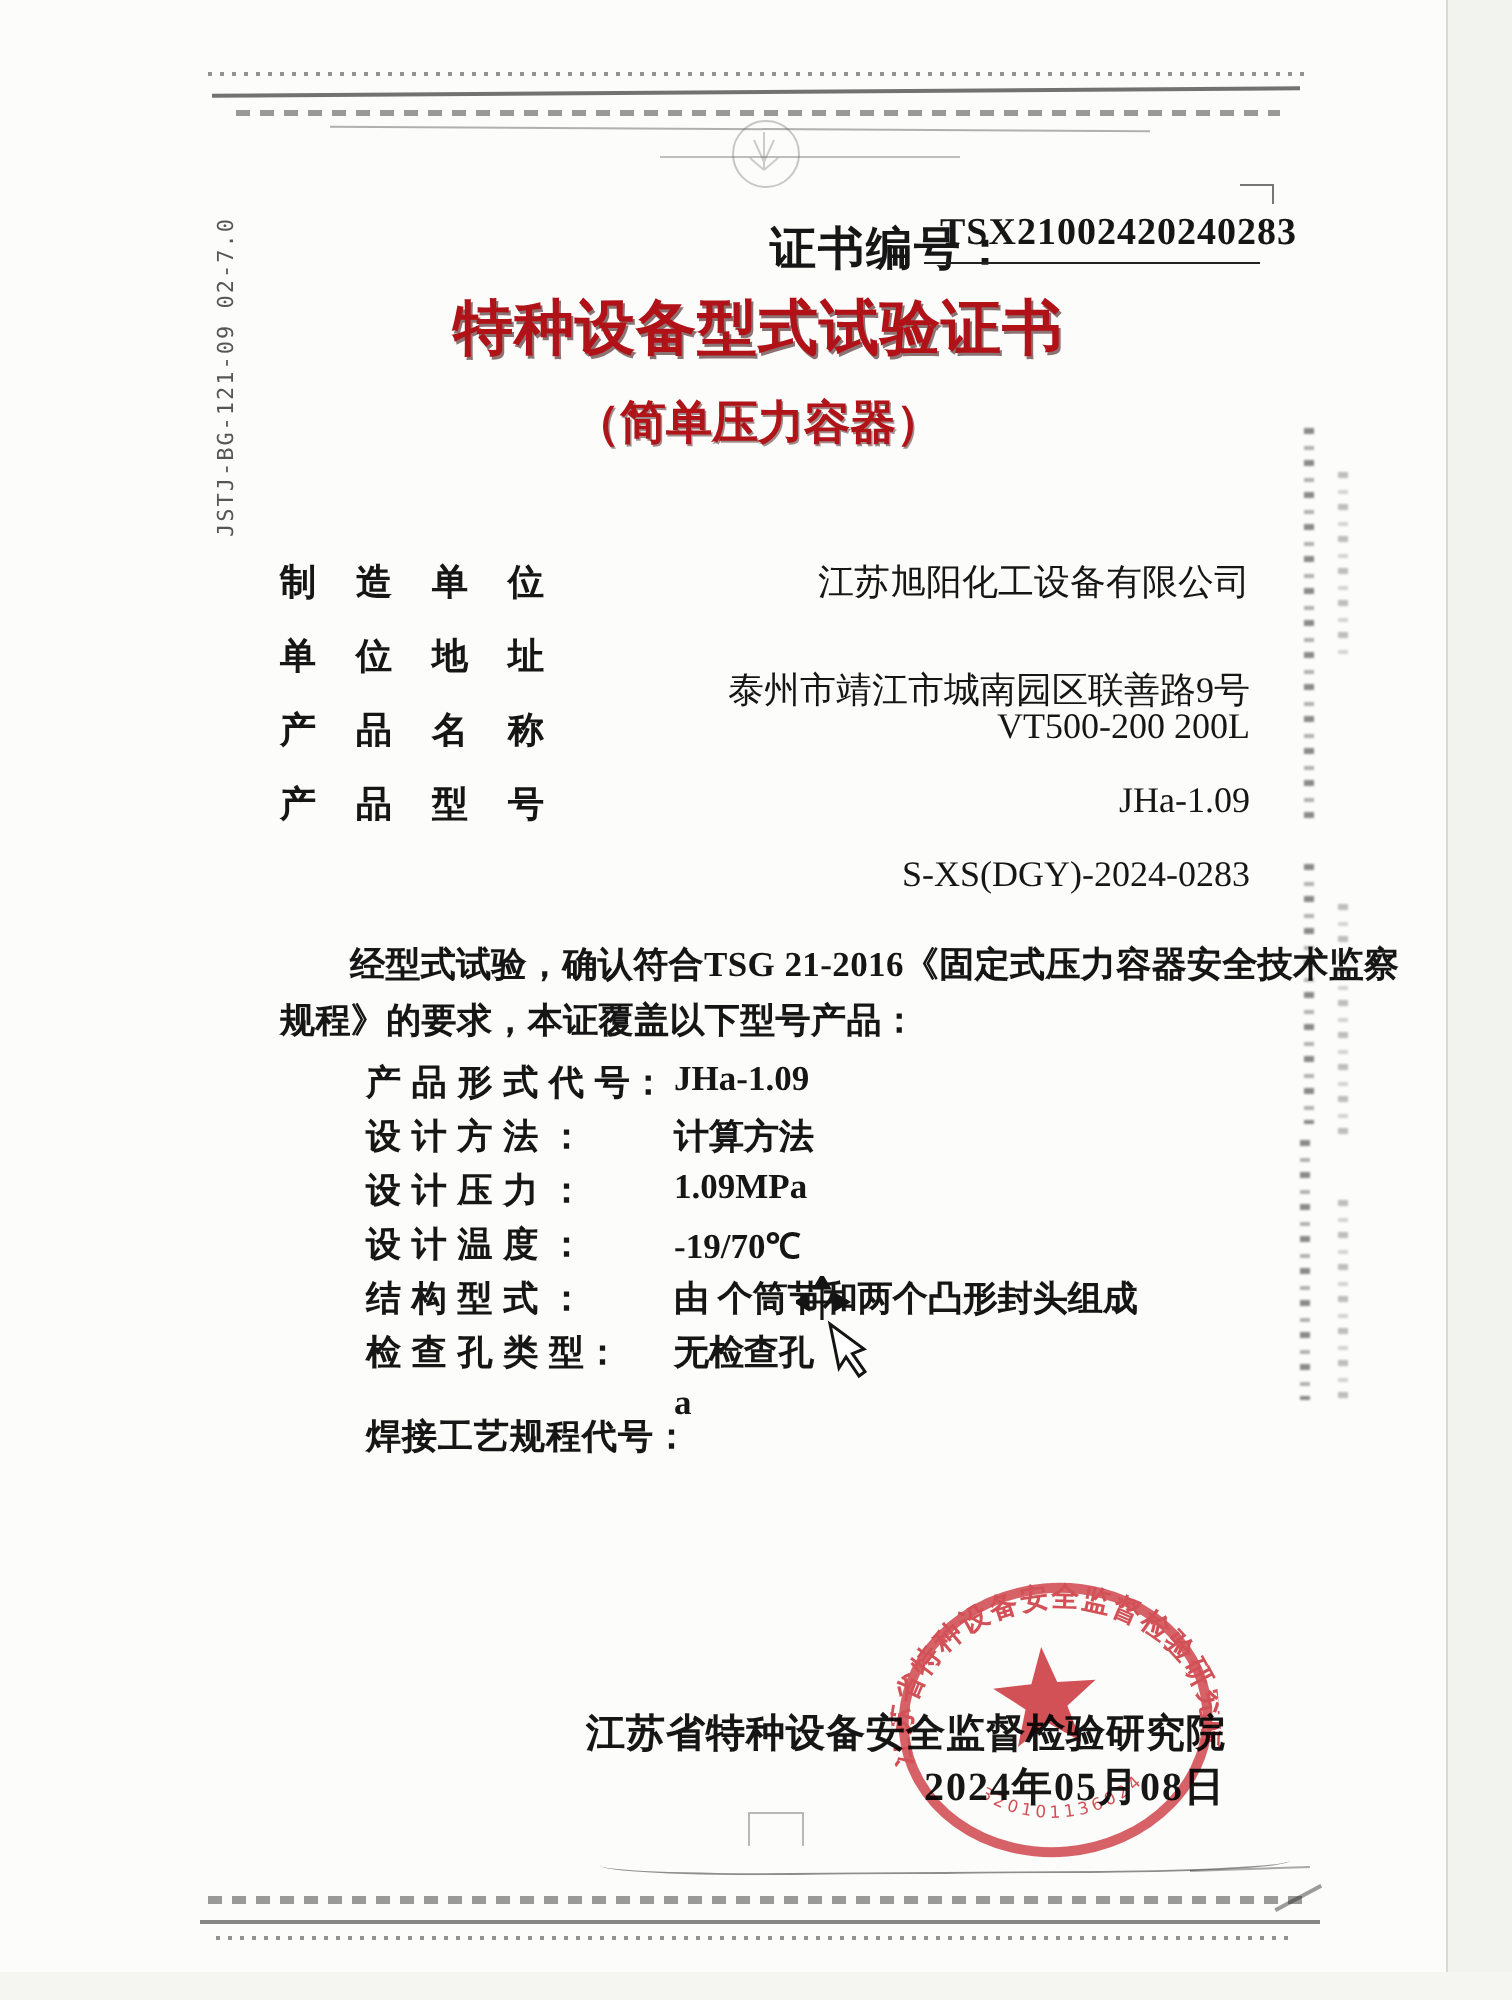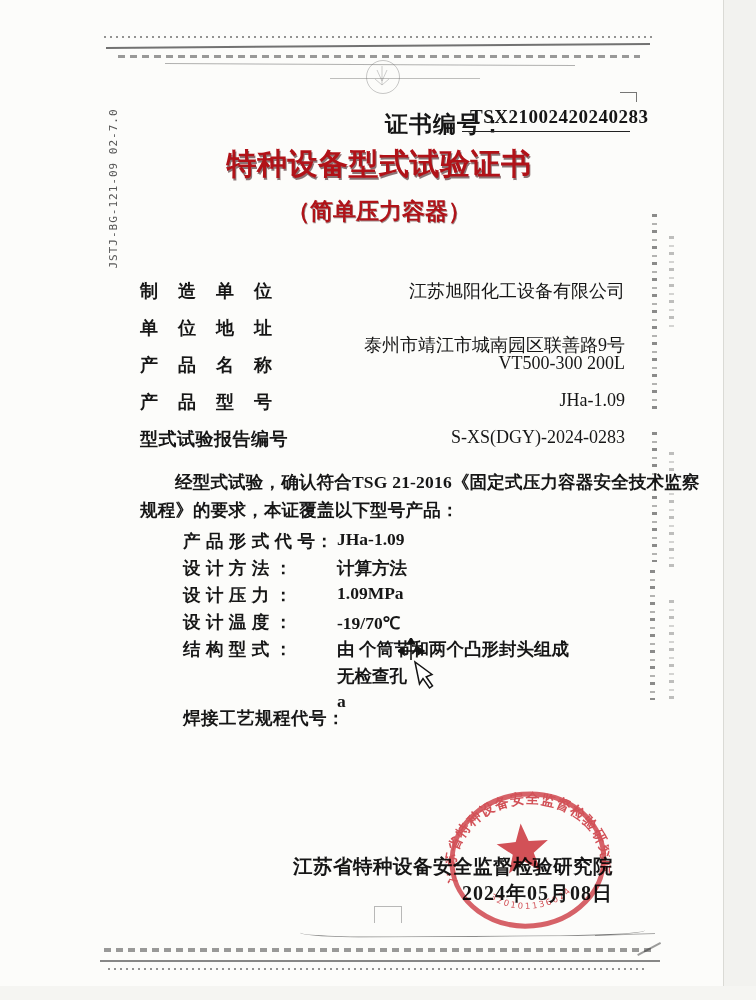--- a/index.html
+++ b/index.html
@@ -86,46 +86,46 @@
   <div class="abs doc-title">特种设备型式试验证书</div>
   <div class="abs doc-subtitle">（简单压力容器）</div>
 
   <span class="f-label" style="top:279px;">制　造　单　位</span>
   <span class="f-value" style="top:279px;">江苏旭阳化工设备有限公司</span>
 
   <span class="f-label" style="top:316px;">单　位　地　址</span>
   <span class="f-value" style="top:316px;margin-top:17px;">泰州市靖江市城南园区联善路9号</span>
 
   <span class="f-label" style="top:353px;">产　品　名　称</span>
-  <span class="f-value" style="top:353px;">VT500-300 200L</span>
+  <span class="f-value" style="top:353px;">VT500-200 200L</span>
 
   <span class="f-label" style="top:390px;">产　品　型　号</span>
   <span class="f-value" style="top:390px;">JHa-1.09</span>
 
-  <span class="f-label" style="top:427px;letter-spacing:.5px;">型式试验报告编号</span>
   <span class="f-value" style="top:427px;">S-XS(DGY)-2024-0283</span>
 
   <div class="stmt" style="left:175px;top:470px;">经型式试验，确认符合TSG 21-2016《固定式压力容器安全技术监察</div>
   <div class="stmt" style="left:140px;top:498px;">规程》的要求，本证覆盖以下型号产品：</div>
 
   <span class="s-label" style="top:529px;">产 品 形 式 代 号：</span>
   <span class="s-value" style="top:529px;">JHa-1.09</span>
 
   <span class="s-label" style="top:556px;">设  计  方  法  ：</span>
   <span class="s-value" style="top:556px;">计算方法</span>
 
   <span class="s-label" style="top:583px;">设  计  压  力  ：</span>
   <span class="s-value" style="top:583px;">1.09MPa</span>
 
   <span class="s-label" style="top:610px;">设  计  温  度  ：</span>
   <span class="s-value" style="top:610px;">-19/70℃</span>
 
   <span class="s-label" style="top:637px;">结  构  型  式  ：</span>
   <span class="s-value" style="top:637px;">由  个筒节和两个凸形封头组成</span>
 
+  <span class="s-label" style="top:664px;">检 查 孔 类 型：</span>
   <span class="s-value" style="top:664px;">无检查孔</span>
 
   <span class="s-label" style="top:691px;margin-top:15px;">焊接工艺规程代号：</span>
   <span class="s-value" style="top:691px;">a</span>
 
   <div class="abs cursor-icon">
     <svg width="44" height="56" viewBox="0 0 44 56">
       <g stroke="#141414" stroke-width="1.6" fill="#141414">
         <line x1="13" y1="4" x2="13" y2="22"></line>
         <line x1="3" y1="13" x2="23" y2="13"></line>

